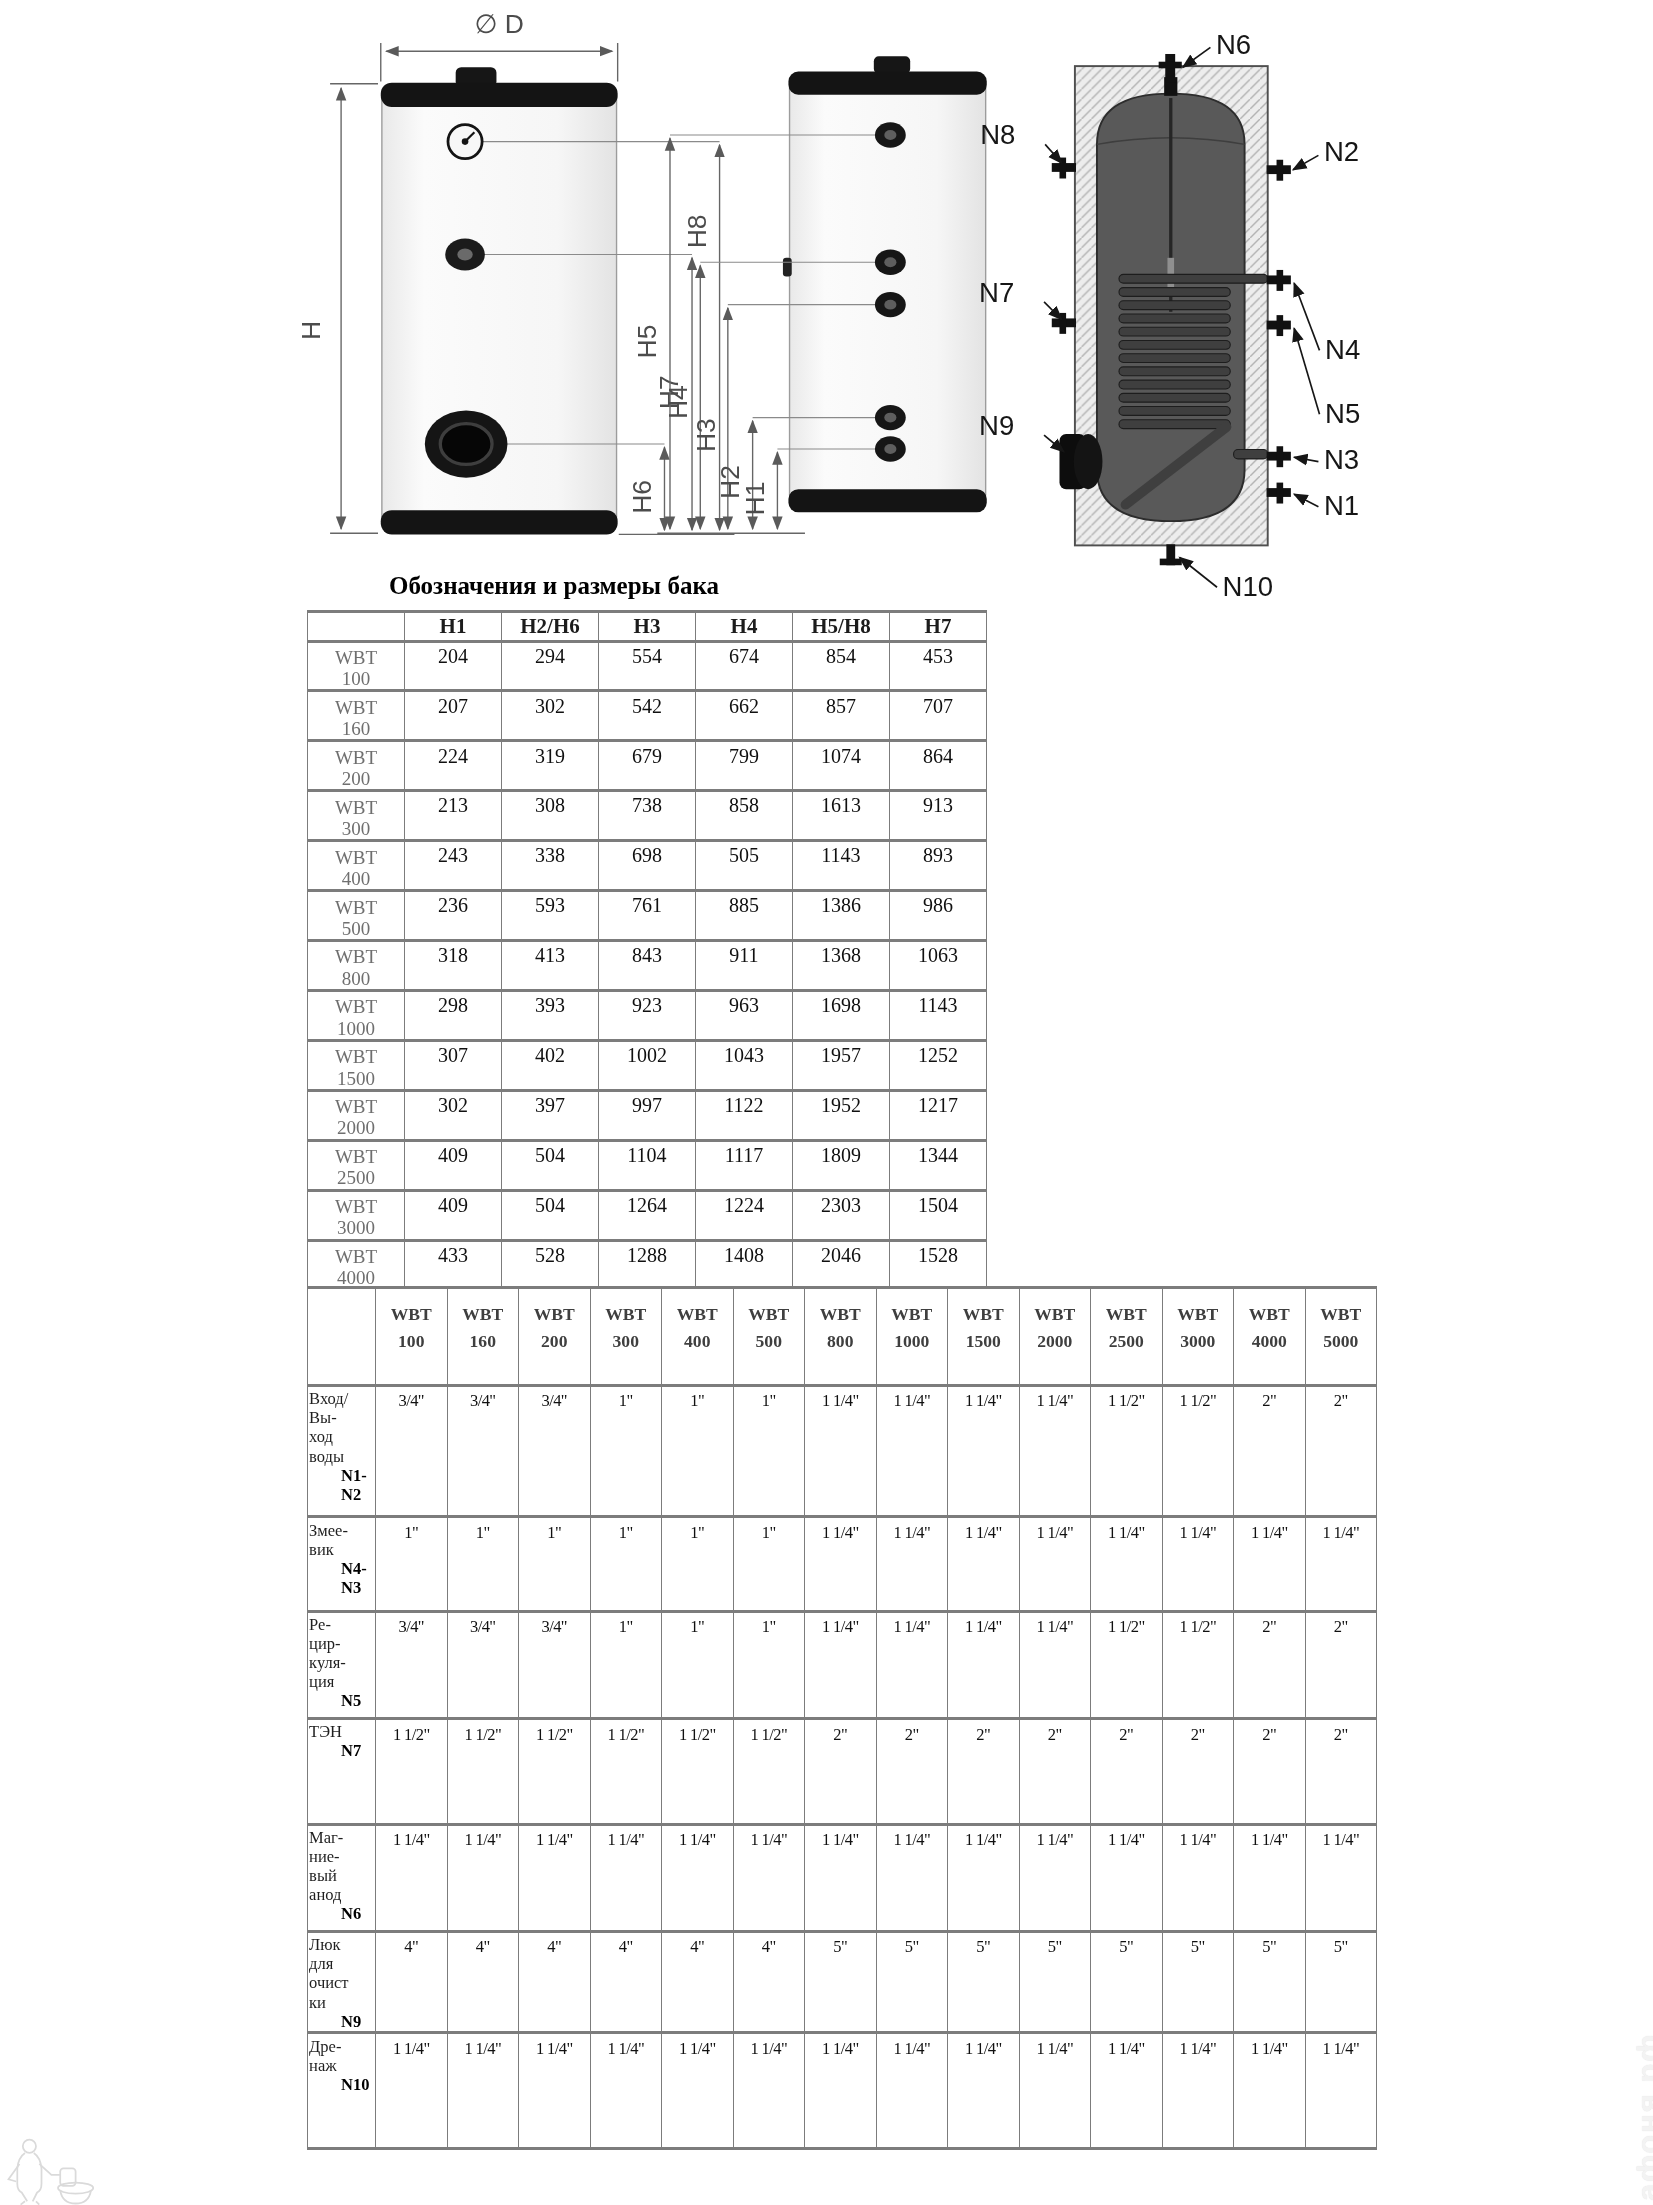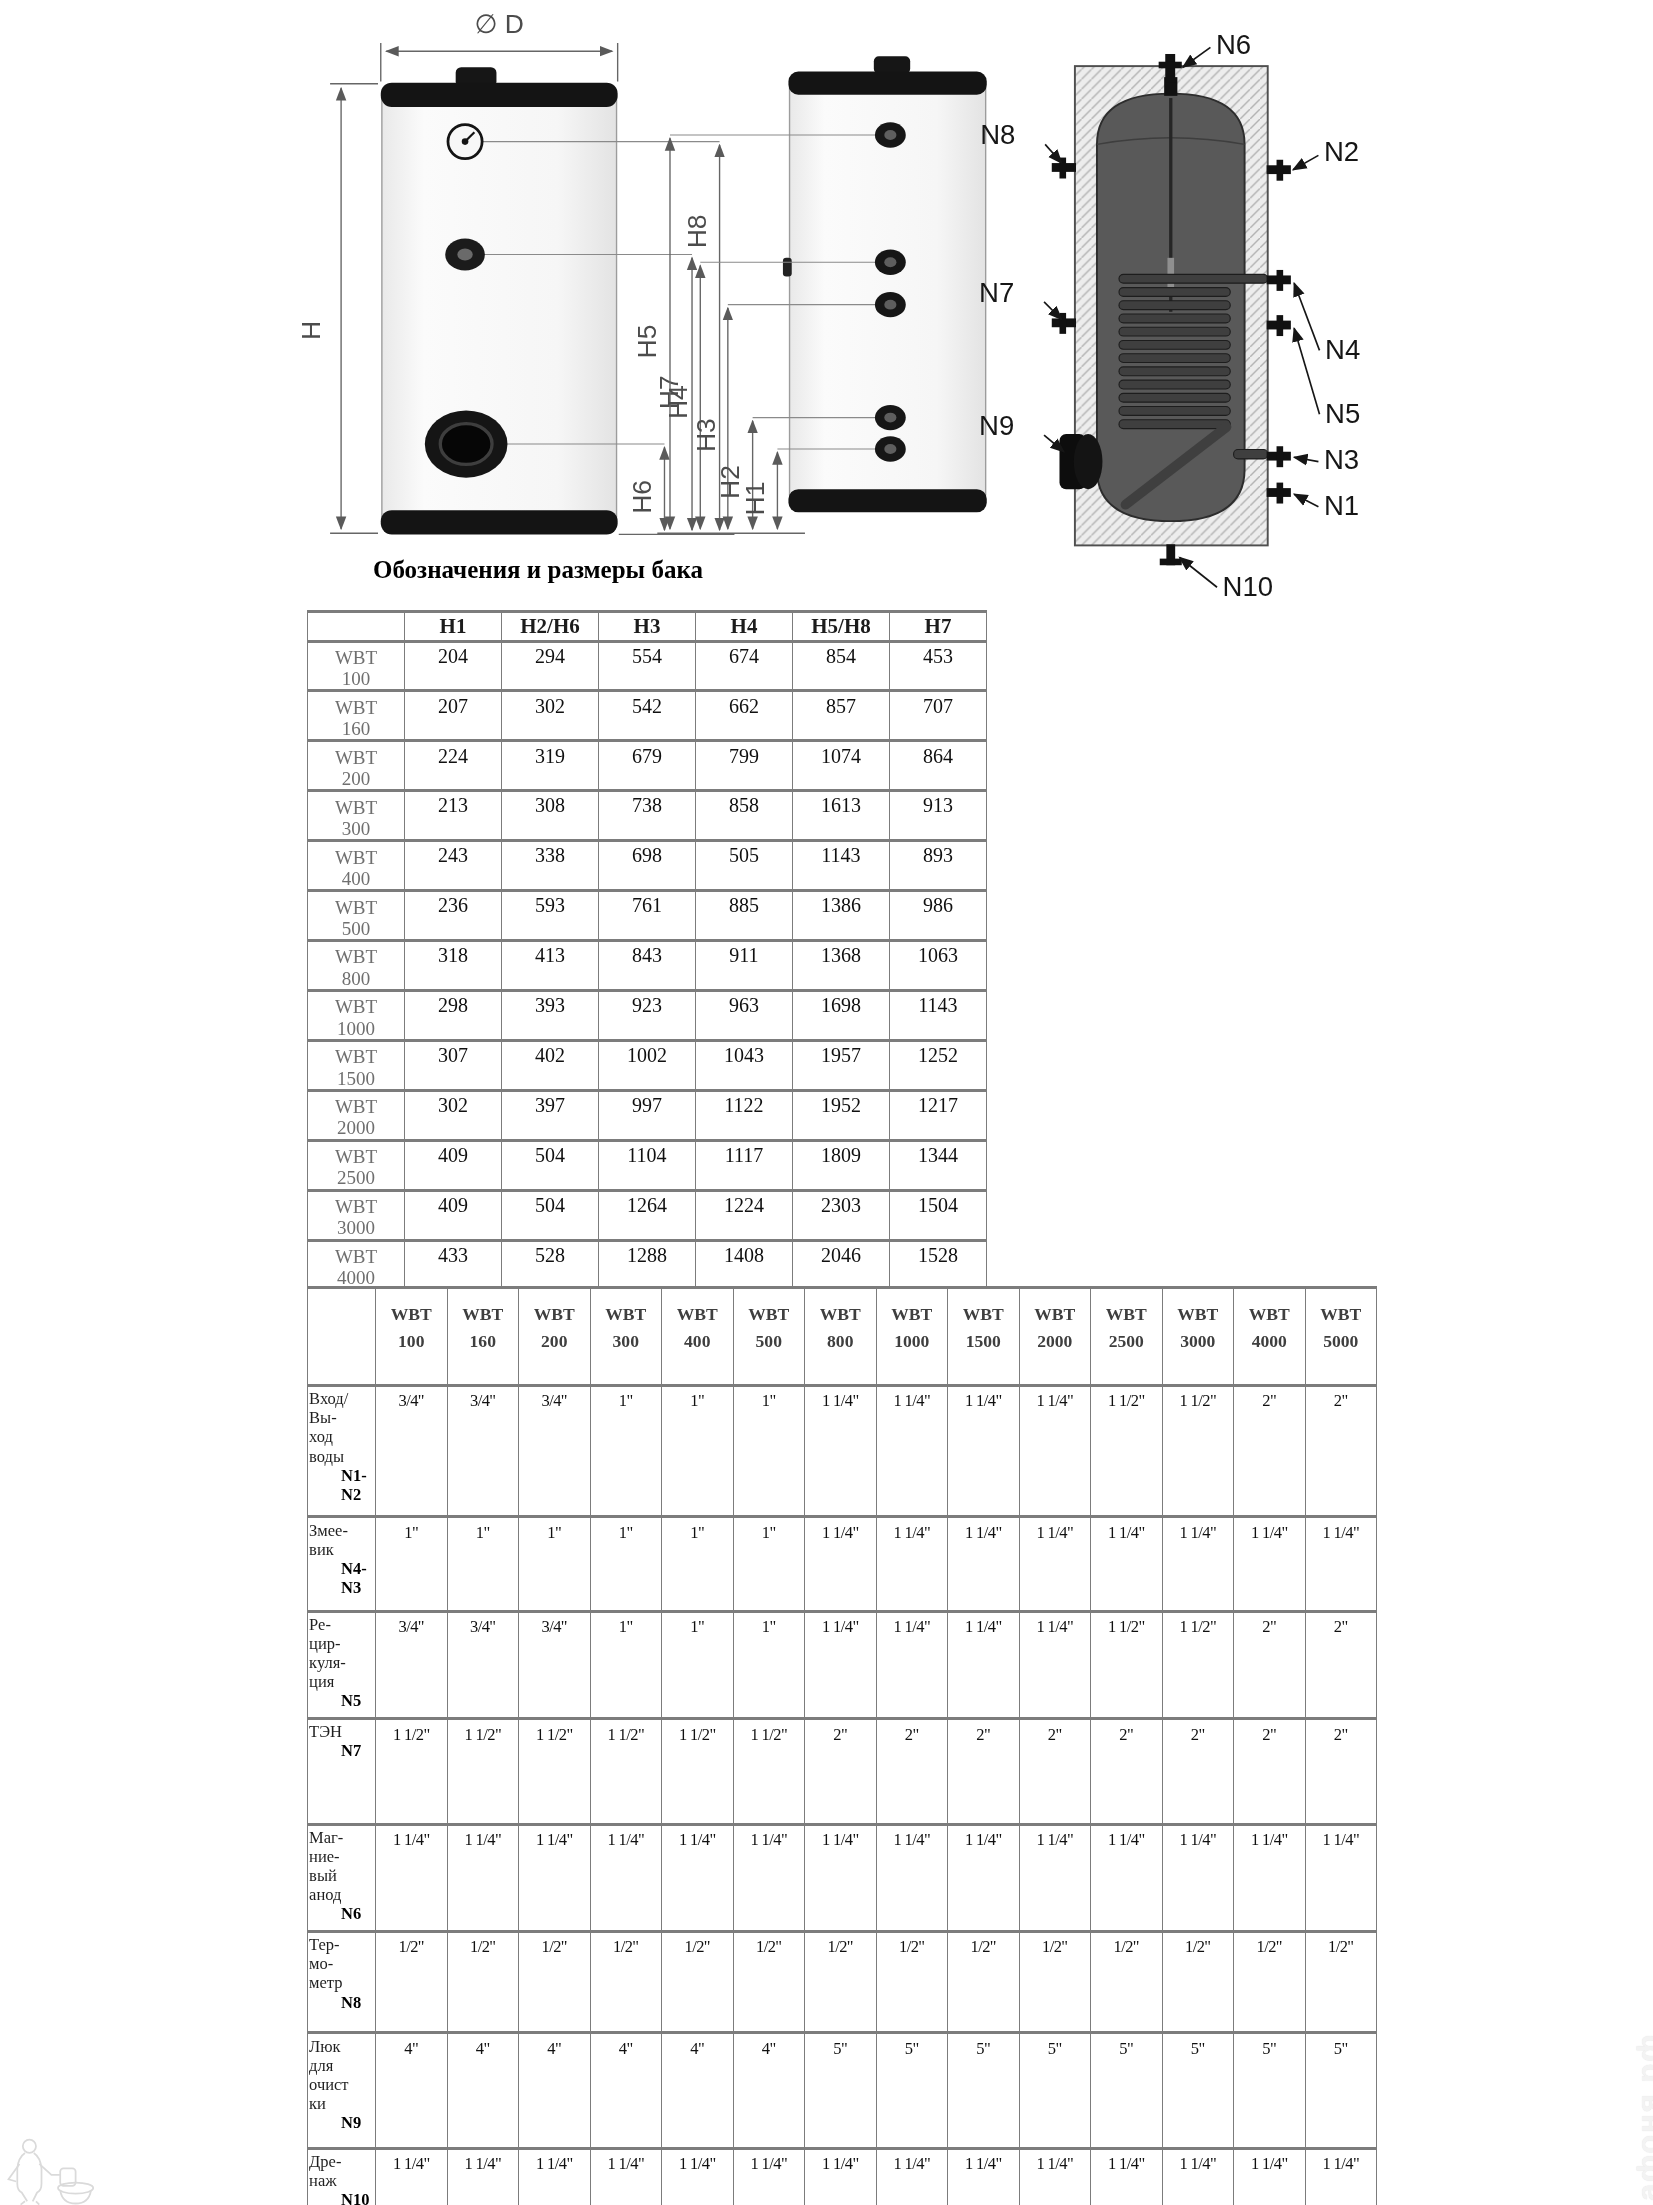--- a/index.html
+++ b/index.html
@@ -1,21 +1,21 @@
 <!DOCTYPE html>
 <html style="font-size:8.8px"><head>
 <meta charset="utf-8">
 <style>
   html,body{margin:0;padding:0;background:#fff;}
   .page{position:relative;width:1654px;height:2205px;background:#ffffff;overflow:hidden;
         font-family:"Liberation Serif","DejaVu Serif",serif;}
   svg text{user-select:none;}
 
   
-  .title{position:absolute;left:373px;top:556px;margin:0;font-size:25px;font-weight:bold;
+  .title{position:absolute;left:373px;top:556px;margin:16px;font-size:25px;font-weight:bold;
          color:#000;font-family:"Liberation Serif",serif;}
 
   
   table.dims{position:absolute;left:307px;top:610px;width:680px;border-collapse:collapse;
              table-layout:fixed;background:#fff;}
   .dims th,.dims td{border:1.7px solid #7c7c7c;border-top-width:3.3px;border-bottom-width:3.3px;
                     overflow:hidden;}
   .dims th{height:26.5px;font-size:21px;font-weight:bold;color:#1c1c1c;text-align:center;
            vertical-align:middle;padding:0;}
   .dims td{height:39px;font-size:20px;text-align:center;vertical-align:top;padding:2.2px 0 0 0;color:#101010;}
@@ -521,40 +521,20 @@
           <td class="val">1 1/4"</td>
           <td class="val">1 1/4"</td>
           <td class="val">1 1/4"</td>
           <td class="val">1 1/4"</td>
           <td class="val">1 1/4"</td>
           <td class="val">1 1/4"</td>
           <td class="val">1 1/4"</td>
           <td class="val">1 1/4"</td>
         </tr>
         <tr>
-          <td class="rowlabel">Тер-
-мо-
-метр
-<b>N8</b></td>
-          <td class="val">1/2"</td>
-          <td class="val">1/2"</td>
-          <td class="val">1/2"</td>
-          <td class="val">1/2"</td>
-          <td class="val">1/2"</td>
-          <td class="val">1/2"</td>
-          <td class="val">1/2"</td>
-          <td class="val">1/2"</td>
-          <td class="val">1/2"</td>
-          <td class="val">1/2"</td>
-          <td class="val">1/2"</td>
-          <td class="val">1/2"</td>
-          <td class="val">1/2"</td>
-          <td class="val">1/2"</td>
-        </tr>
-        <tr>
           <td class="rowlabel">Люк
 для
 очист
 ки
 <b>N9</b></td>
           <td class="val">4"</td>
           <td class="val">4"</td>
           <td class="val">4"</td>
           <td class="val">4"</td>
           <td class="val">4"</td>

